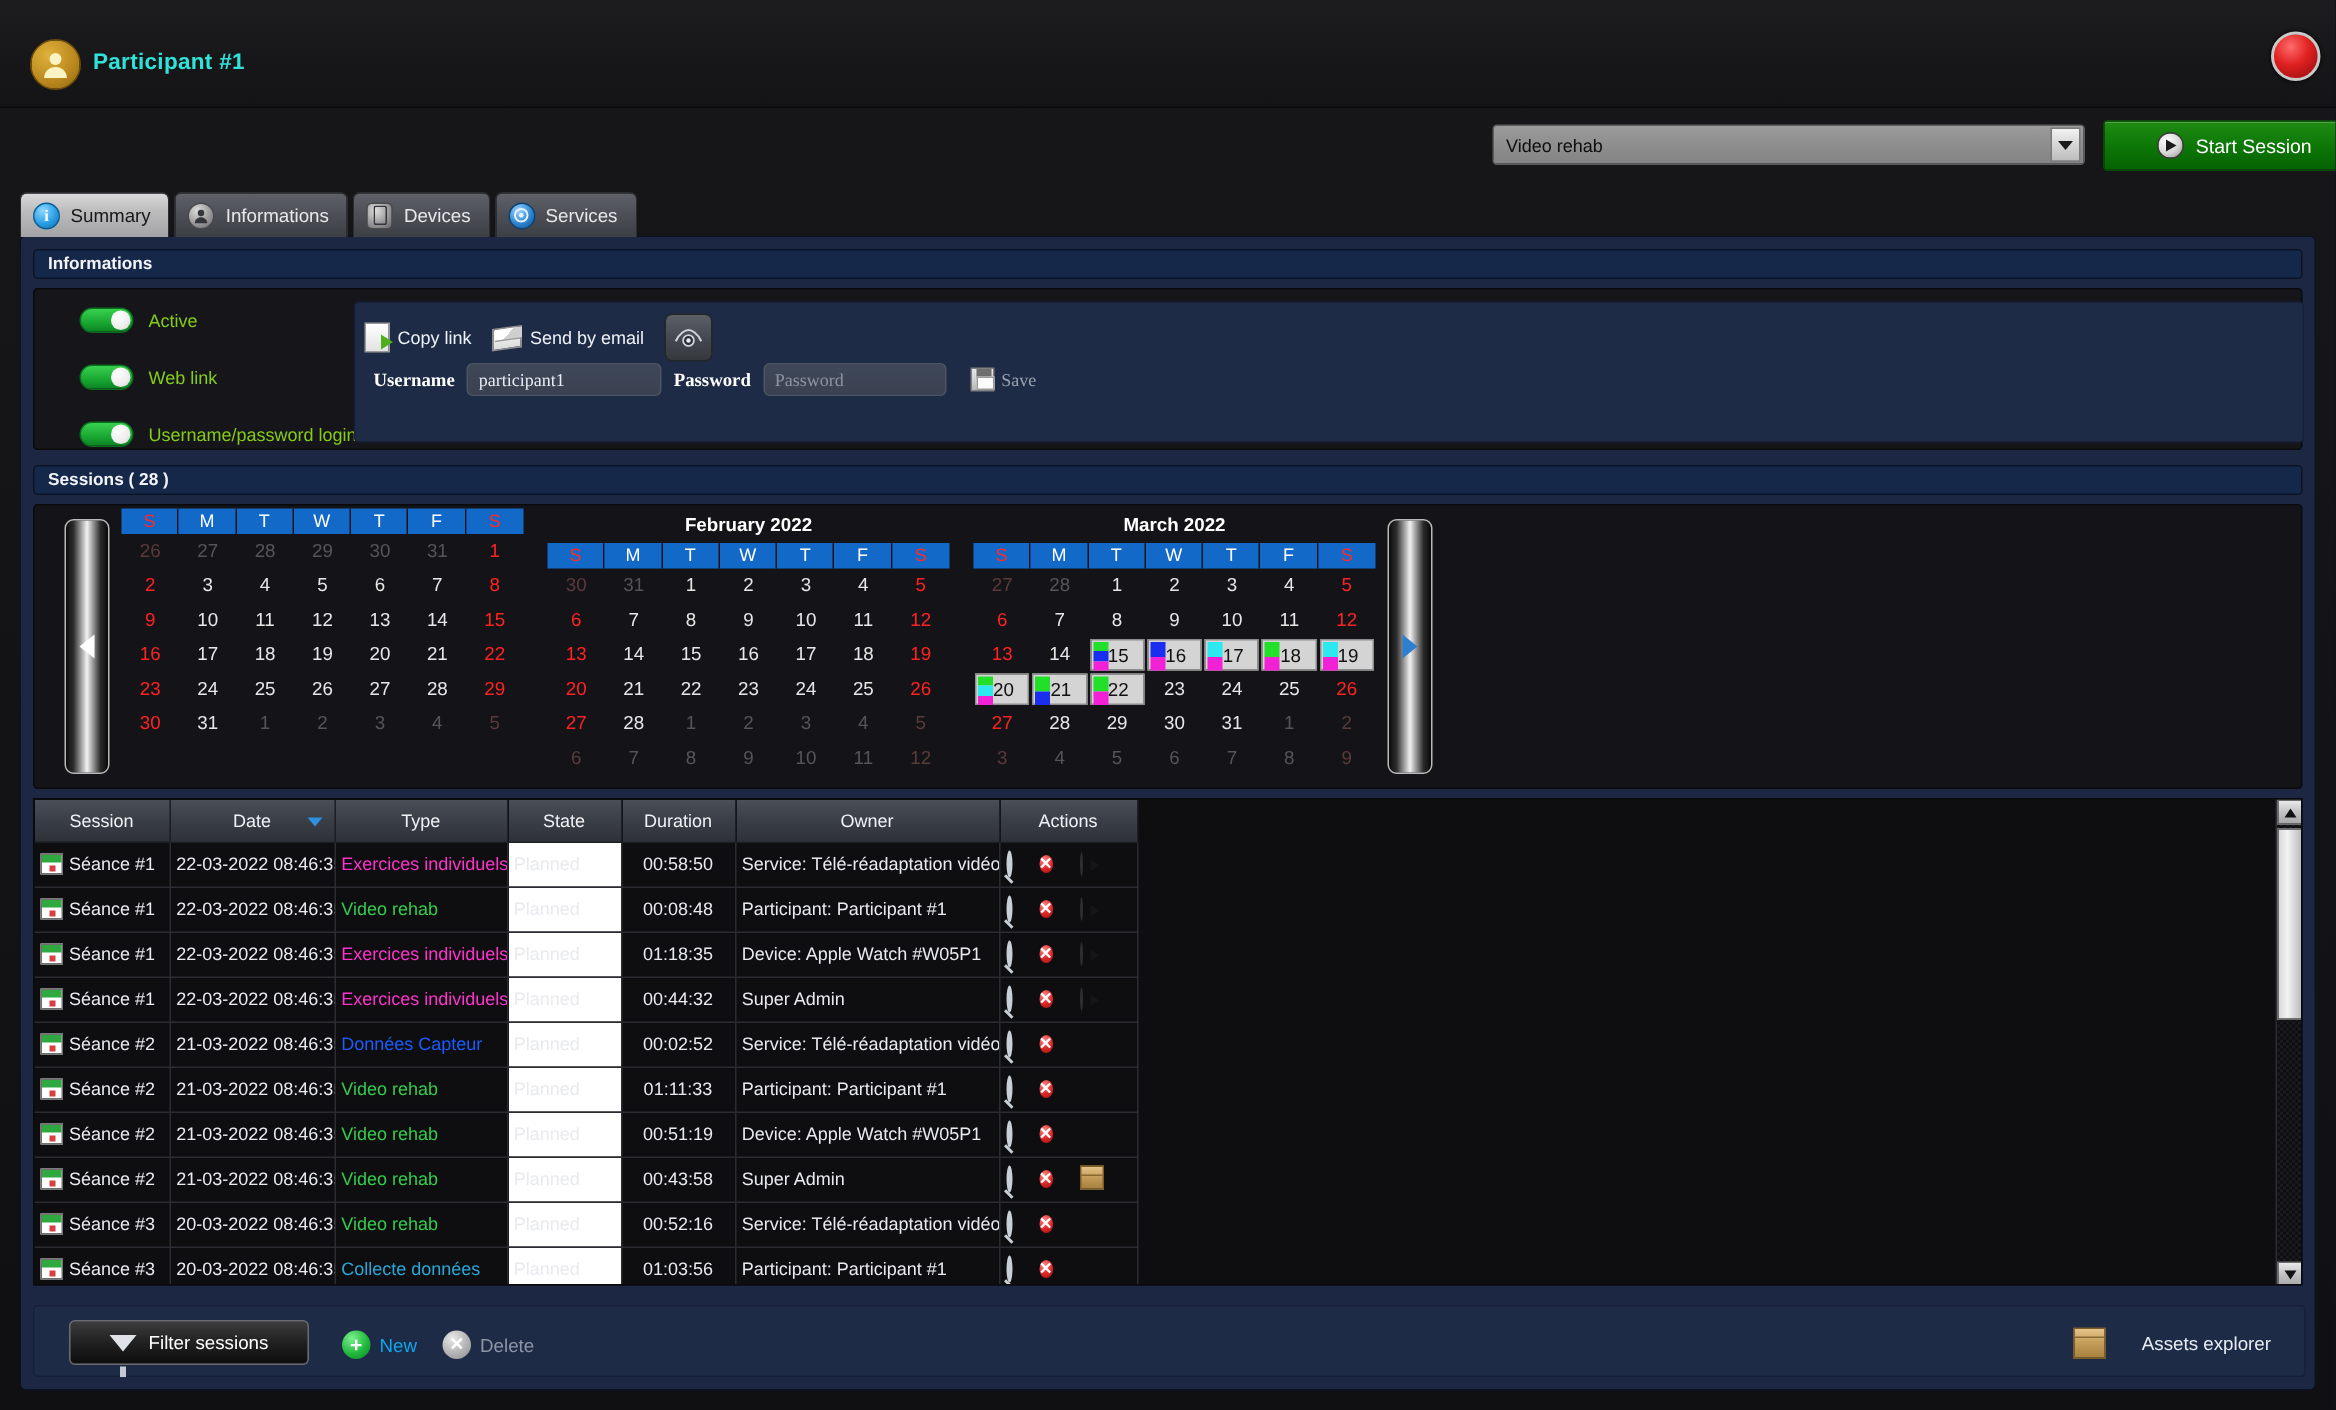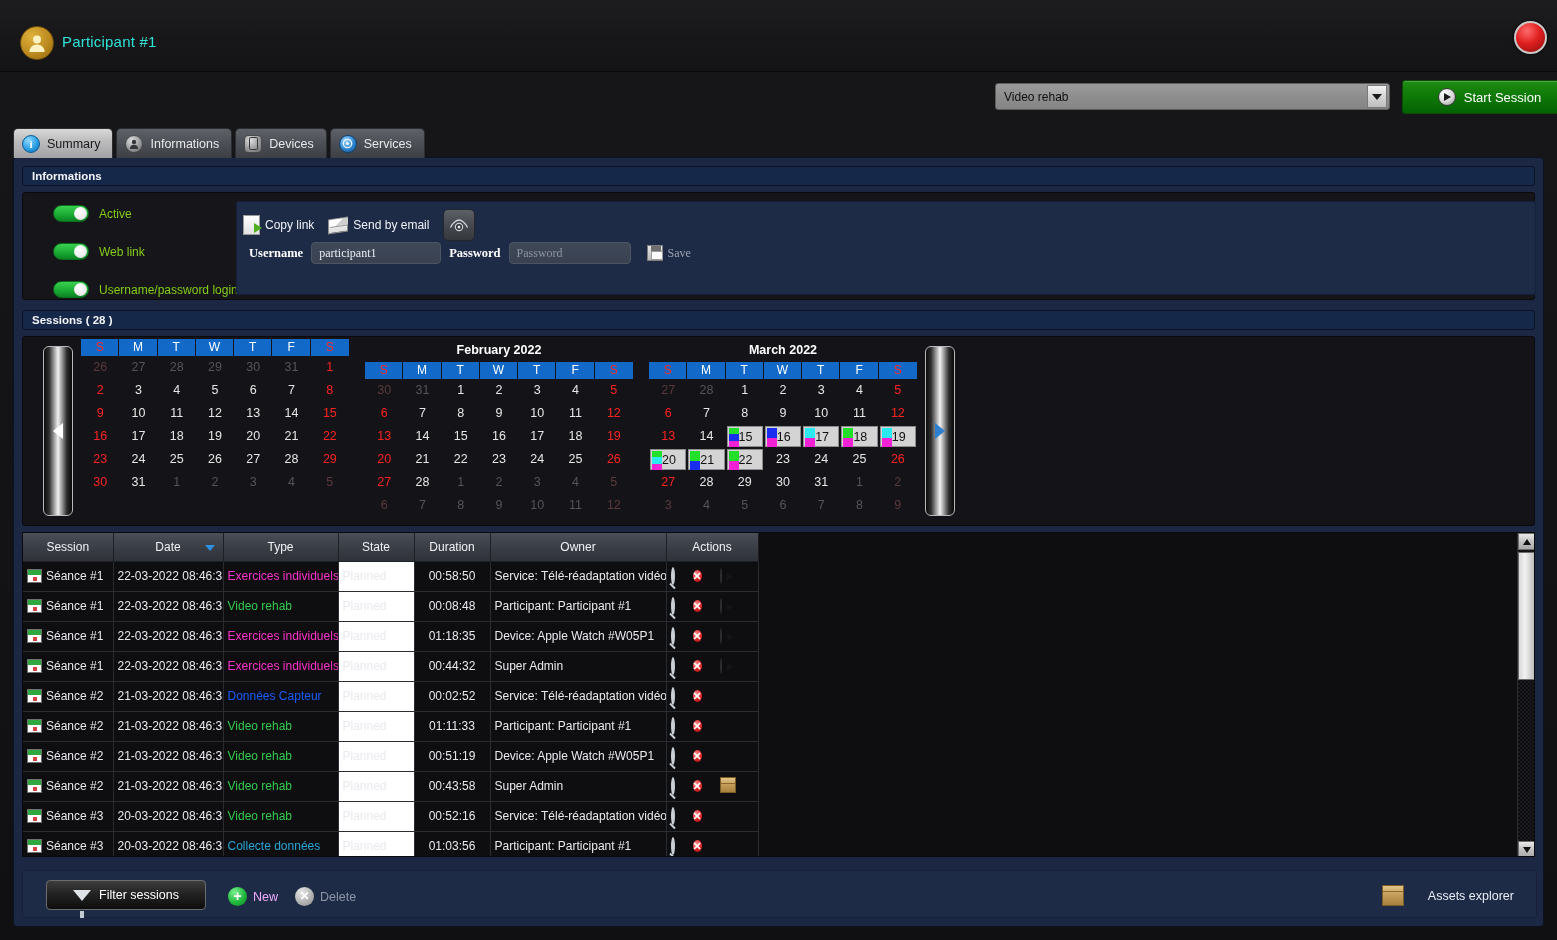--- a/index.html
+++ b/index.html
@@ -26,21 +26,21 @@
   .avatar {
     position:absolute; left:20px; top:26px;
     width:34px; height:34px; border-radius:50%;
     background: radial-gradient(circle at 35% 30%, #e0b13c 0%, #b9871d 60%, #8c6410 100%);
     border:1px solid #6d4d09;
     display:flex; align-items:center; justify-content:center;
   }
   .avatar svg { display:block; }
   .participant-title {
     position:absolute; left:62px; top:33px;
-    color:#2fe3d8; font-size:15px; font-weight:normal;
+    color:#2fe3d8; font-size:15px; font-weight:bold;
     letter-spacing:.2px;
   }
   .rec-dot {
     position:absolute; right:10px; top:21px;
     width:33px; height:33px; border-radius:50%;
     background: radial-gradient(circle at 38% 28%, #ff6b6b 0%, #e02020 45%, #8d0c0c 100%);
     border:2px solid #c9c9c9;
     box-shadow: 0 0 3px #000;
   }
 
@@ -757,21 +757,21 @@
       </div>
     </div>
 
     <div class="toolbar">
       <div class="filter-btn">
         <span class="funnel"></span>
         <span>Filter sessions</span>
       </div>
       <div class="tb-item" style="left:205px;">
         <span class="plus-ico">+</span>
-        <span style="color:#f0abfc;">New</span>
+        <span style="color:#0ea5e9;">New</span>
       </div>
       <div class="tb-item" style="left:272px;">
         <span class="x-ico">✕</span>
         <span style="color:#8d96a6;">Delete</span>
       </div>
       <div class="assets">
         <span class="box-ico"></span>
         <span>Assets explorer</span>
       </div>
     </div>

